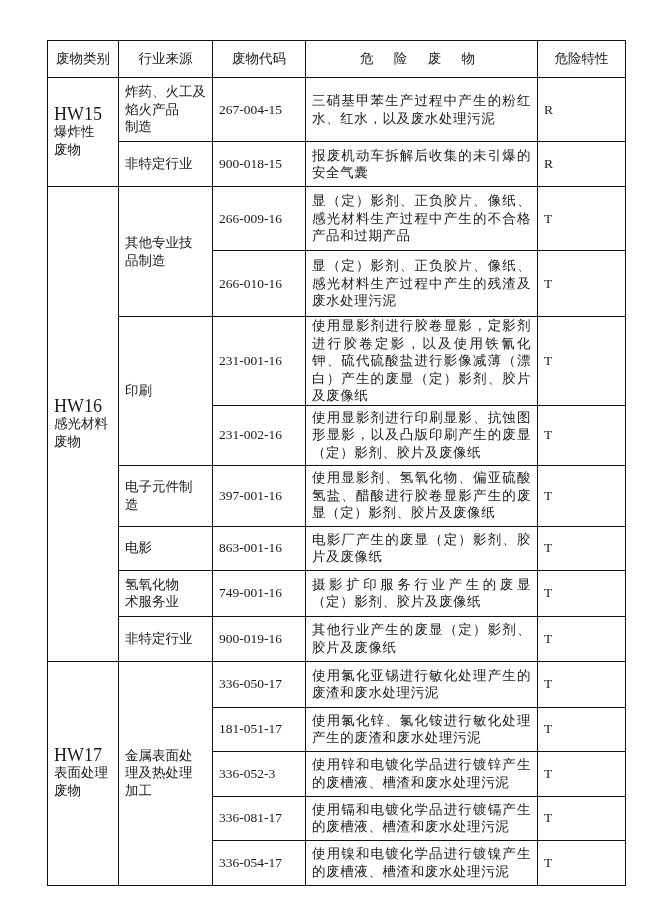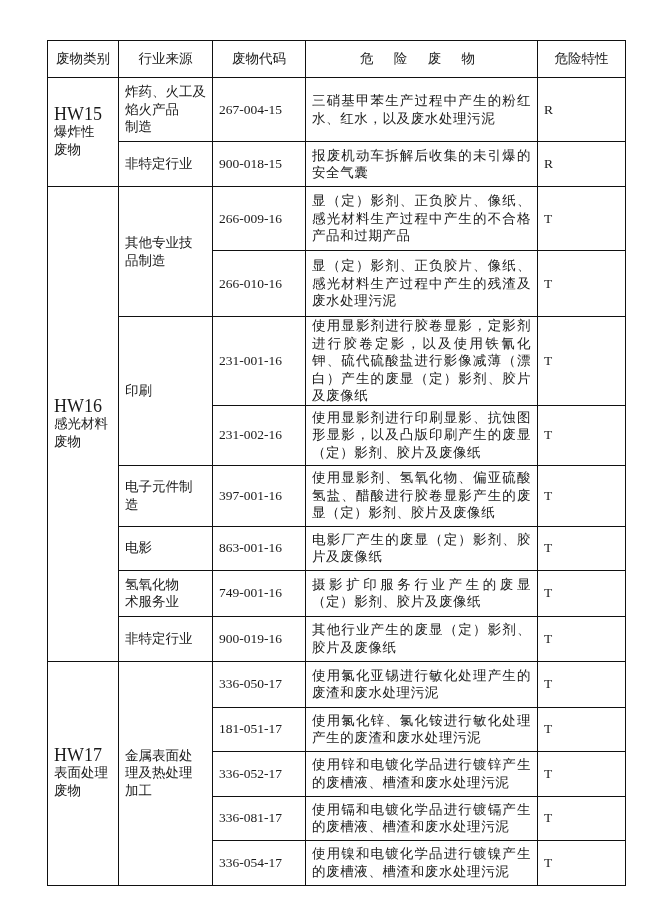--- a/index.html
+++ b/index.html
@@ -136,21 +136,21 @@
       <td class="code">336-050-17</td>
       <td class="desc">使用氯化亚锡进行敏化处理产生的废渣和废水处理污泥</td>
       <td class="char">T</td>
     </tr>
     <tr style="height:44px">
       <td class="code">181-051-17</td>
       <td class="desc">使用氯化锌、氯化铵进行敏化处理产生的废渣和废水处理污泥</td>
       <td class="char">T</td>
     </tr>
     <tr style="height:45px">
-      <td class="code">336-052-17</td>
+      <td class="code">336-052-3</td>
       <td class="desc">使用锌和电镀化学品进行镀锌产生的废槽液、槽渣和废水处理污泥</td>
       <td class="char">T</td>
     </tr>
     <tr style="height:44px">
       <td class="code">336-081-17</td>
       <td class="desc">使用镉和电镀化学品进行镀镉产生的废槽液、槽渣和废水处理污泥</td>
       <td class="char">T</td>
     </tr>
     <tr style="height:45px">
       <td class="code">336-054-17</td>

